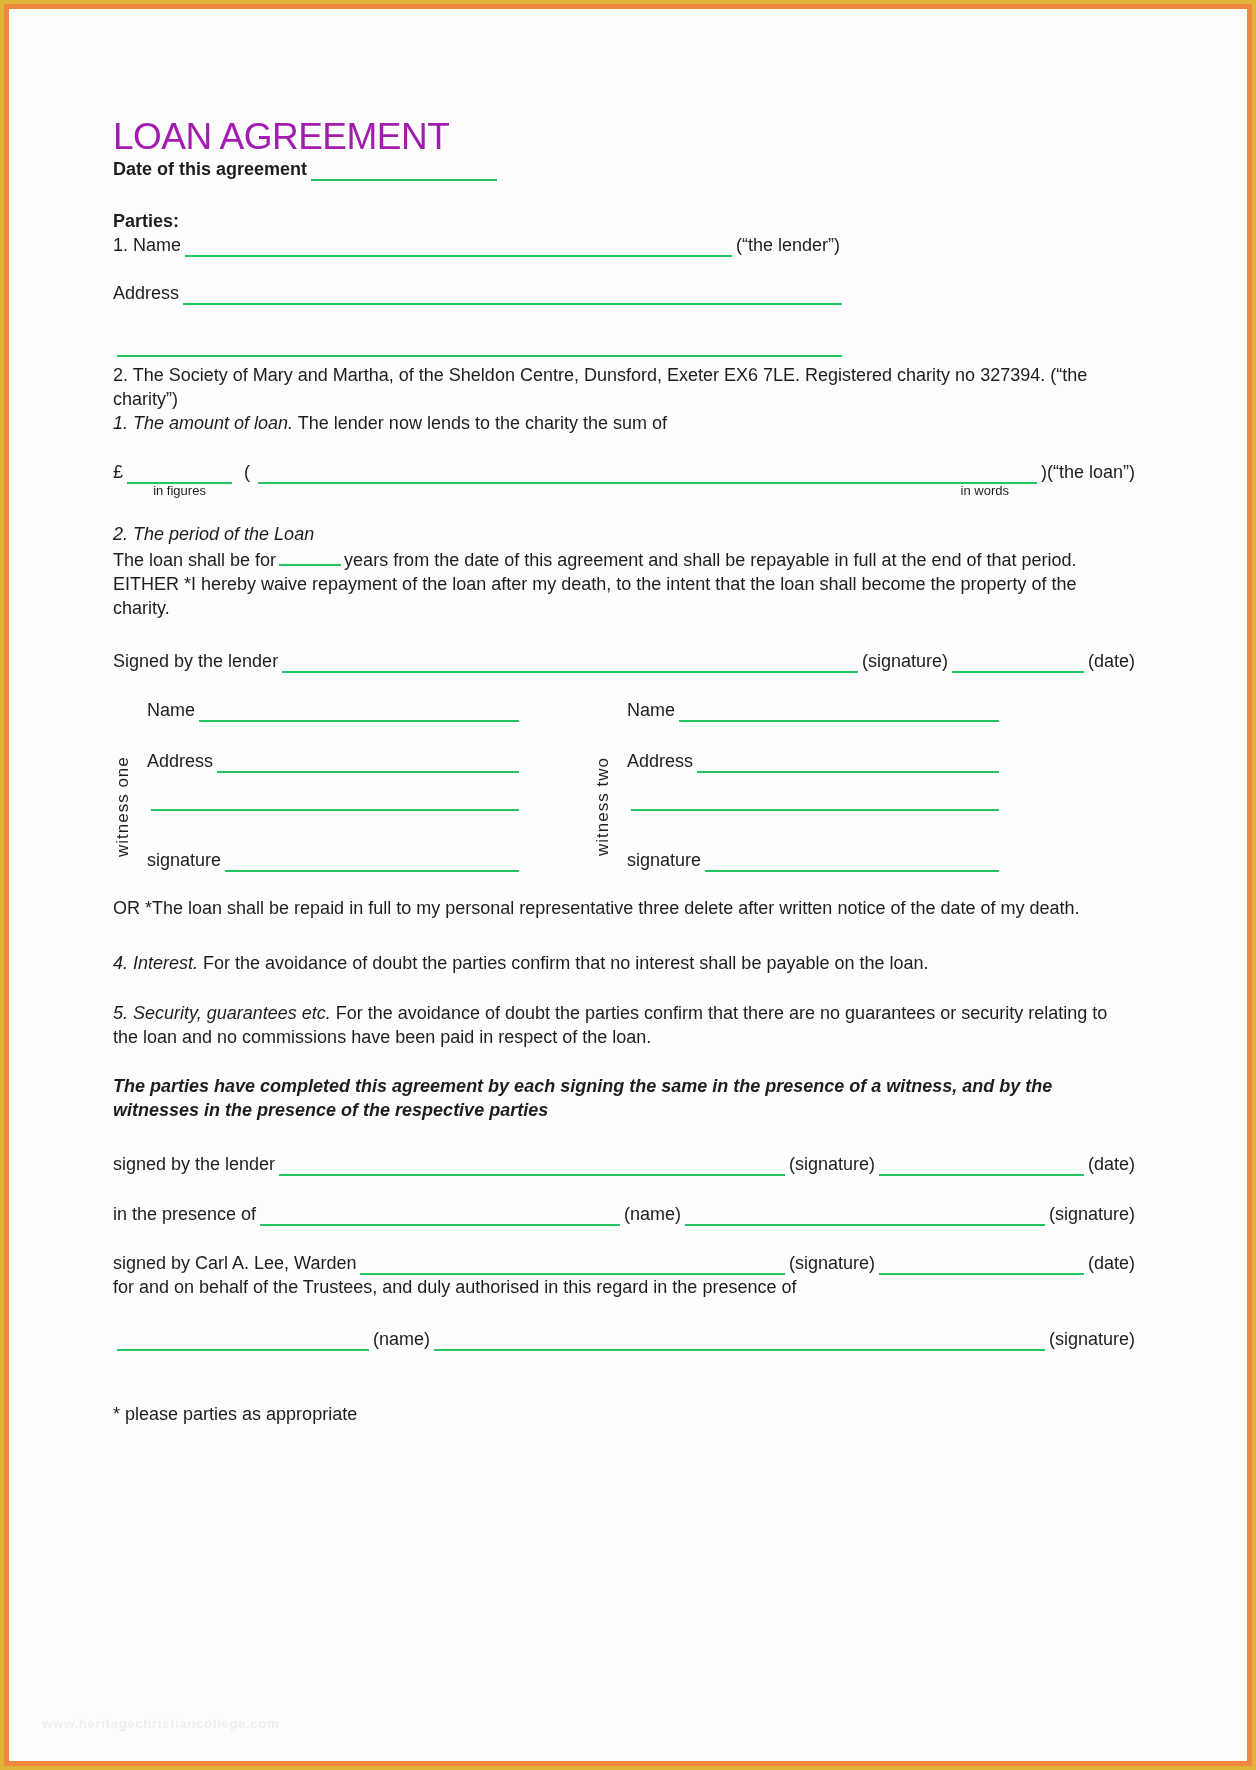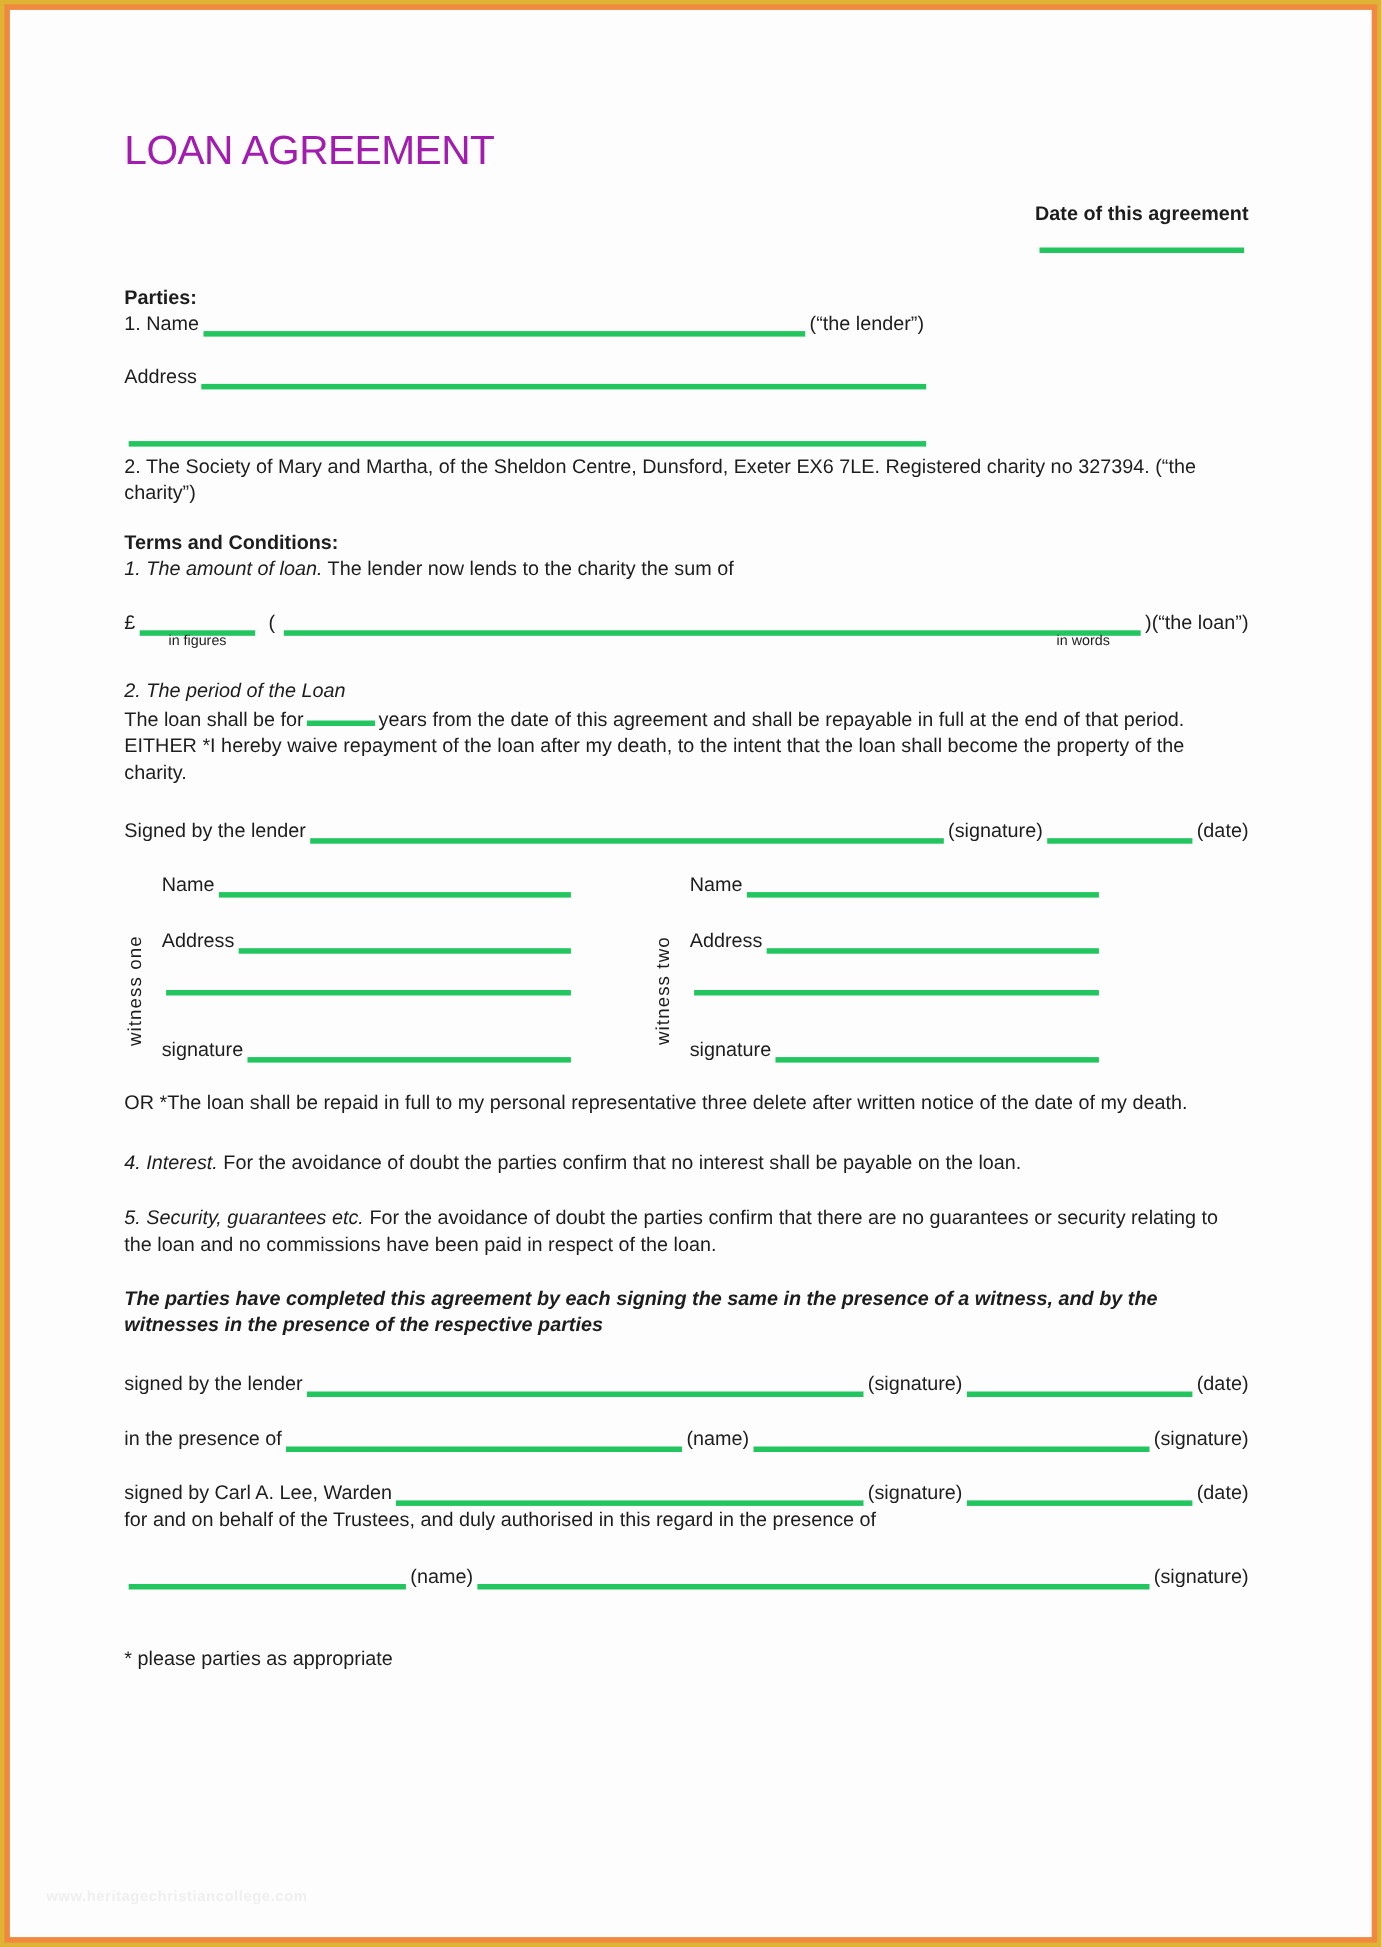--- a/index.html
+++ b/index.html
@@ -16,29 +16,29 @@
     padding:100px 112px 0 104px;
     color:#1d1d1d;font-size:18px;line-height:24px;
     overflow:hidden;
   }
   h1.doc-title{
     margin:8px 0 0 0;font-size:37px;line-height:40px;font-weight:normal;
     letter-spacing:-0.5px;color:#a21caf;
   }
   .row{display:flex;align-items:flex-end;}
   .blank{
-    display:inline-block;height:24px;border-bottom:5px solid #22c55e;
+    display:inline-block;height:24px;border-bottom:2px solid #22c55e;
     box-sizing:border-box;margin:0 4px;
   }
   .fill{flex:1;}
   i,.it{font-style:italic;}
   p{margin:0;}
   .nowrap{white-space:nowrap;}
 
-  .date-row{margin-top:25px;font-weight:bold;flex-direction:column;}
+  .date-row{font-weight:bold;}
   .date-row .blank{width:186px;}
 
   .parties-heading{margin-top:28px;font-weight:bold;}
   .name-row{width:727px;}
   .address-row{margin-top:24px;width:733px;}
   .solo-line-row{margin-top:28px;width:733px;}
   .party2{margin-top:6px;}
 
   .terms-heading{margin-top:21px;font-weight:bold;}
 
@@ -123,21 +123,20 @@
     <span>Address</span>
     <span class="blank fill"></span>
   </div>
 
   <div class="row solo-line-row">
     <span class="blank fill"></span>
   </div>
 
   <p class="party2">2. The Society of Mary and Martha, of the Sheldon Centre, Dunsford, Exeter EX6 7LE. Registered charity no 327394. (“the charity”)</p>
 
-  <p class="terms-heading">Terms and Conditions:</p>
 
   <p><i>1. The amount of loan.</i> <span>The lender now lends to the charity the sum of</span></p>
 
   <div class="amount-block">
     <div class="row amount-row">
       <span>£</span>
       <span class="blank figures-blank">
           <span class="sub-label">in figures</span>
         </span>
       <span class="paren-open">(</span>

